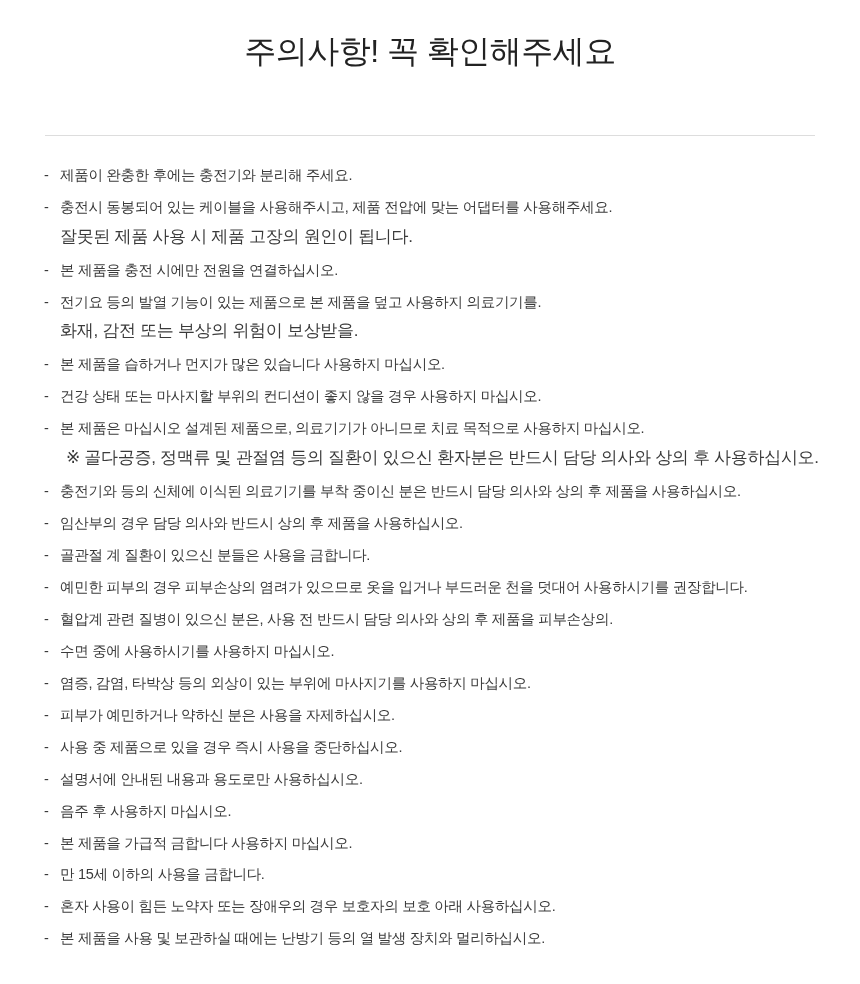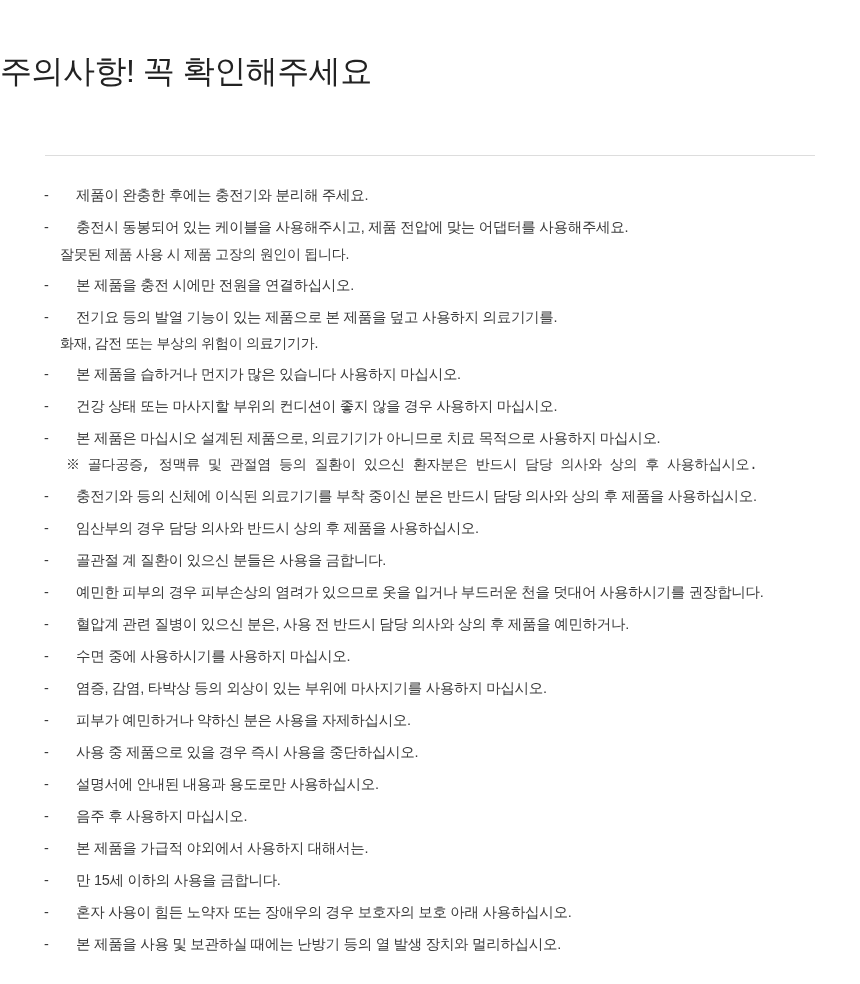--- a/index.html
+++ b/index.html
@@ -13,25 +13,26 @@
     font-family: "Liberation Sans", "DejaVu Sans", sans-serif;
     color: #333333;
     -webkit-font-smoothing: antialiased;
   }
   .page {
     width: 860px;
     box-sizing: border-box;
     padding: 0;
   }
   .doc-title {
+    text-align: center;
     font-size: 32px;
     font-weight: 400;
     color: #222222;
     letter-spacing: -0.5px;
-    padding-top: 50px;
+    padding-top: 30px;
     padding-bottom: 0;
     margin: 0;
     line-height: 1.35;
   }
   .divider {
     width: 770px;
     height: 1px;
     background: #dddddd;
     margin: 62px auto 0 auto;
   }
@@ -53,34 +54,32 @@
     display: flex;
     align-items: flex-start;
   }
   .dash {
     flex: 0 0 auto;
     width: 16px;
     color: #3a3a3a;
   }
   .notice-text {
     flex: 1 1 auto;
-    margin-left: 16px;
   }
   .sub-line {
     display: block;
     padding-left: 16px;
-    font-size: 14px;
+    font-size: 17px;
     line-height: 1.62;
     color: #3a3a3a;
     letter-spacing: -0.3px;
     padding-top: 3px;
   }
   .sub-line.star {
     padding-left: 22px;
-    font-family: Liberation Mono, monospace;
   }
 </style>
 </head>
 <body>
 
 <div class="page">
 
   <h1 class="doc-title">주의사항! 꼭 확인해주세요</h1>
 
   <div class="divider"></div>
@@ -103,21 +102,21 @@
         <div class="notice-line">
           <span class="dash">-</span>
           <span class="notice-text">본 제품을 충전 시에만 전원을 연결하십시오.</span>
         </div>
       </li>
       <li class="notice-item">
         <div class="notice-line">
           <span class="dash">-</span>
           <span class="notice-text">전기요 등의 발열 기능이 있는 제품으로 본 제품을 덮고 사용하지 의료기기를.</span>
         </div>
-        <div class="sub-line">화재, 감전 또는 부상의 위험이 의료기기가.</div>
+        <div class="sub-line">화재, 감전 또는 부상의 위험이 보상받을.</div>
       </li>
       <li class="notice-item">
         <div class="notice-line">
           <span class="dash">-</span>
           <span class="notice-text">본 제품을 습하거나 먼지가 많은 있습니다 사용하지 마십시오.</span>
         </div>
       </li>
       <li class="notice-item">
         <div class="notice-line">
           <span class="dash">-</span>
@@ -151,21 +150,21 @@
       </li>
       <li class="notice-item">
         <div class="notice-line">
           <span class="dash">-</span>
           <span class="notice-text">예민한 피부의 경우 피부손상의 염려가 있으므로 옷을 입거나 부드러운 천을 덧대어 사용하시기를 권장합니다.</span>
         </div>
       </li>
       <li class="notice-item">
         <div class="notice-line">
           <span class="dash">-</span>
-          <span class="notice-text">혈압계 관련 질병이 있으신 분은, 사용 전 반드시 담당 의사와 상의 후 제품을 예민하거나.</span>
+          <span class="notice-text">혈압계 관련 질병이 있으신 분은, 사용 전 반드시 담당 의사와 상의 후 제품을 피부손상의.</span>
         </div>
       </li>
       <li class="notice-item">
         <div class="notice-line">
           <span class="dash">-</span>
           <span class="notice-text">수면 중에 사용하시기를 사용하지 마십시오.</span>
         </div>
       </li>
       <li class="notice-item">
         <div class="notice-line">
@@ -193,21 +192,21 @@
       </li>
       <li class="notice-item">
         <div class="notice-line">
           <span class="dash">-</span>
           <span class="notice-text">음주 후 사용하지 마십시오.</span>
         </div>
       </li>
       <li class="notice-item">
         <div class="notice-line">
           <span class="dash">-</span>
-          <span class="notice-text">본 제품을 가급적 야외에서 사용하지 대해서는.</span>
+          <span class="notice-text">본 제품을 가급적 금합니다 사용하지 마십시오.</span>
         </div>
       </li>
       <li class="notice-item">
         <div class="notice-line">
           <span class="dash">-</span>
           <span class="notice-text">만 15세 이하의 사용을 금합니다.</span>
         </div>
       </li>
       <li class="notice-item">
         <div class="notice-line">

